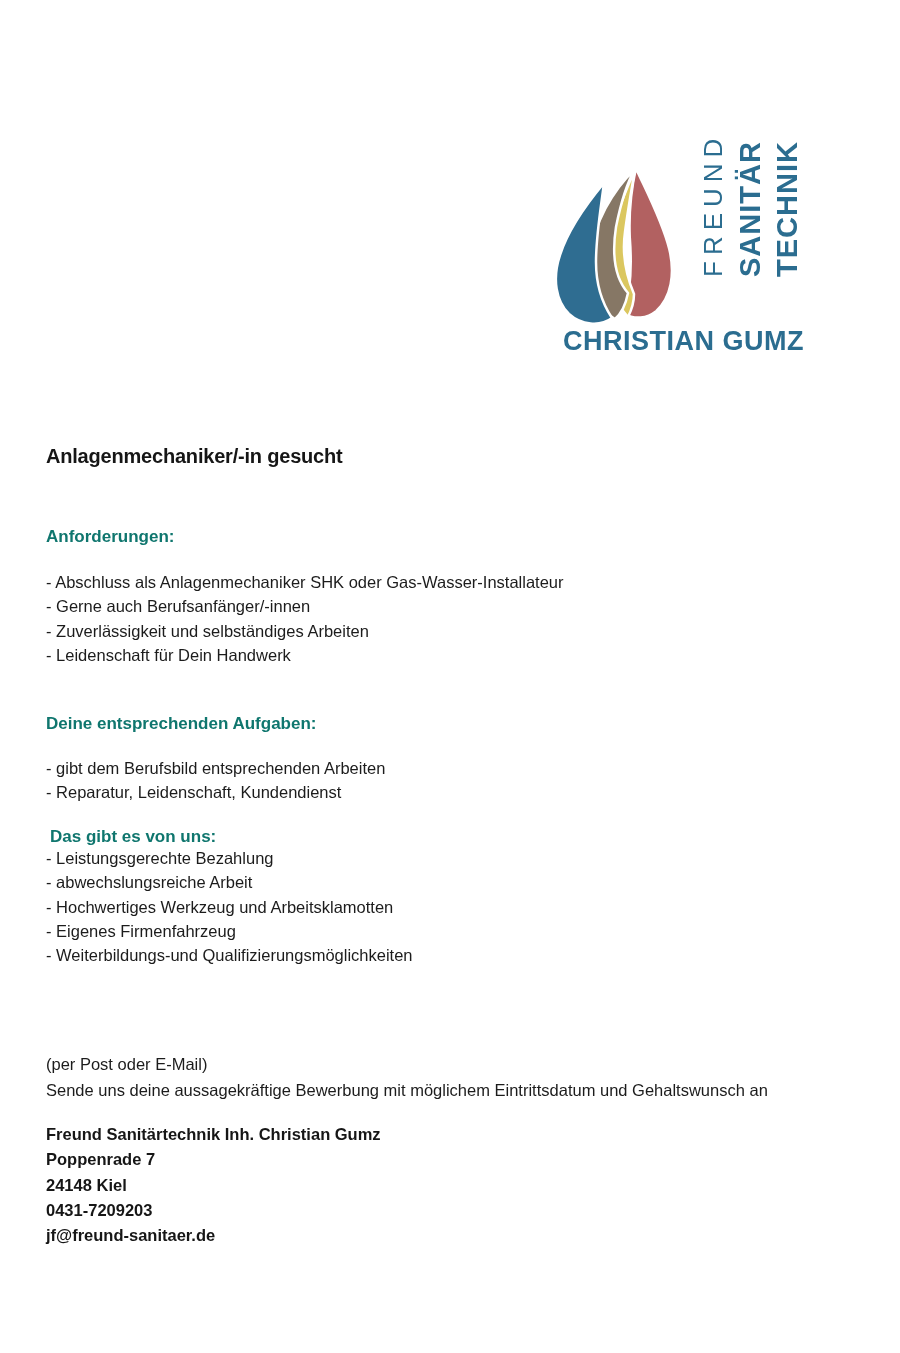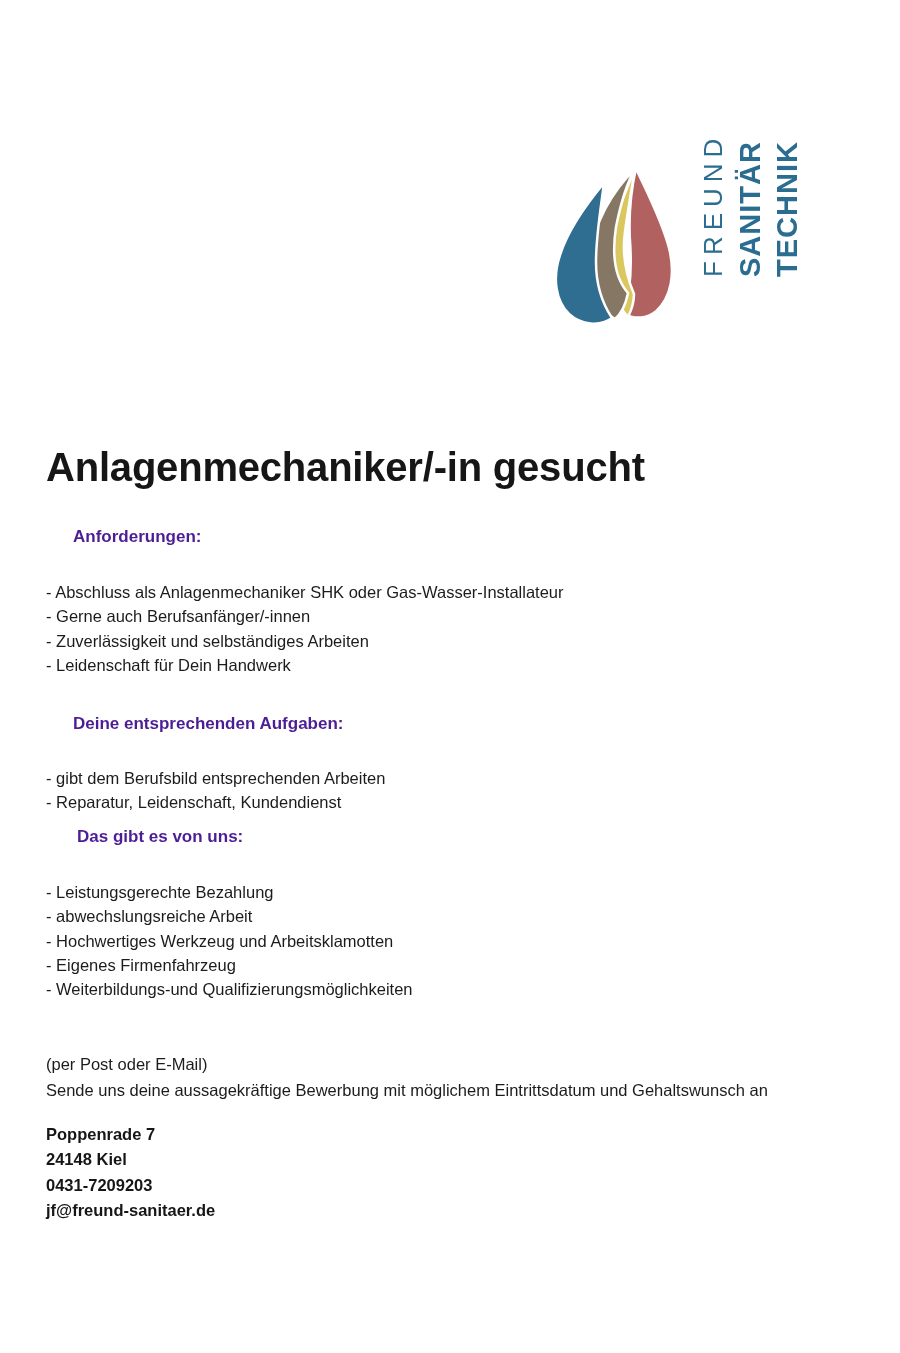--- a/index.html
+++ b/index.html
@@ -69,47 +69,45 @@
     letter-spacing: 0.5px;
     color: #2b6d90;
     white-space: nowrap;
   }
 
   
   .doc-title {
     position: absolute;
     left: 46px;
     top: 445px;
-    font-size: 40px;
+    font-size: 20px;
     font-weight: bold;
     letter-spacing: -0.2px;
     color: #161616;
   }
   .sec-heading {
     position: absolute;
     font-size: 17px;
     font-weight: bold;
-    color: #4c1d95;
-    margin-left: 27px;
+    color: #0f766e;
   }
   .h-anforderungen { left: 46px; top: 527px; }
   .h-aufgaben      { left: 46px; top: 714px; }
   .h-angebot       { left: 50px; top: 827px; }
 
   .item-list {
     position: absolute;
     left: 46px;
     font-size: 16.5px;
     line-height: 24.3px;
     color: #1c1c1c;
-    margin-top: 10px;
   }
   .l-anforderungen { top: 570px; }
   .l-aufgaben      { top: 756px; }
-  .l-angebot       { top: 870px; }
+  .l-angebot       { top: 846px; }
 
   .closing {
     position: absolute;
     left: 46px;
     top: 1051px;
     width: 812px;
     font-size: 16.5px;
     line-height: 26px;
     color: #1c1c1c;
   }
@@ -143,20 +141,21 @@
     </svg>
 
     <div class="wordmark-wrap">
       <div class="wordmark">
         <div class="w-light">FREUND</div>
         <div class="w-bold">SANITÄR</div>
         <div class="w-bold">TECHNIK</div>
       </div>
     </div>
 
+    <div class="owner-name">CHRISTIAN GUMZ</div>
   </div>
 
   <h1 class="doc-title">Anlagenmechaniker/-in gesucht</h1>
 
   <div class="sec-heading h-anforderungen">Anforderungen:</div>
   <div class="item-list l-anforderungen">
     <div>- Abschluss als Anlagenmechaniker SHK oder Gas-Wasser-Installateur</div>
     <div>- Gerne auch Berufsanfänger/-innen</div>
     <div>- Zuverlässigkeit und selbständiges Arbeiten</div>
     <div>- Leidenschaft für Dein Handwerk</div>
@@ -176,19 +175,20 @@
     <div>- Eigenes Firmenfahrzeug</div>
     <div>- Weiterbildungs-und Qualifizierungsmöglichkeiten</div>
   </div>
 
   <div class="closing">
     <div>(per Post oder E-Mail)</div>
     <div>Sende uns deine aussagekräftige Bewerbung mit möglichem Eintrittsdatum und Gehaltswunsch an</div>
   </div>
 
   <div class="contact">
+    <div>Freund Sanitärtechnik Inh. Christian Gumz</div>
     <div>Poppenrade 7</div>
     <div>24148 Kiel</div>
     <div>0431-7209203</div>
     <div>jf@freund-sanitaer.de</div>
   </div>
 
 </div>
 
 </body></html>

